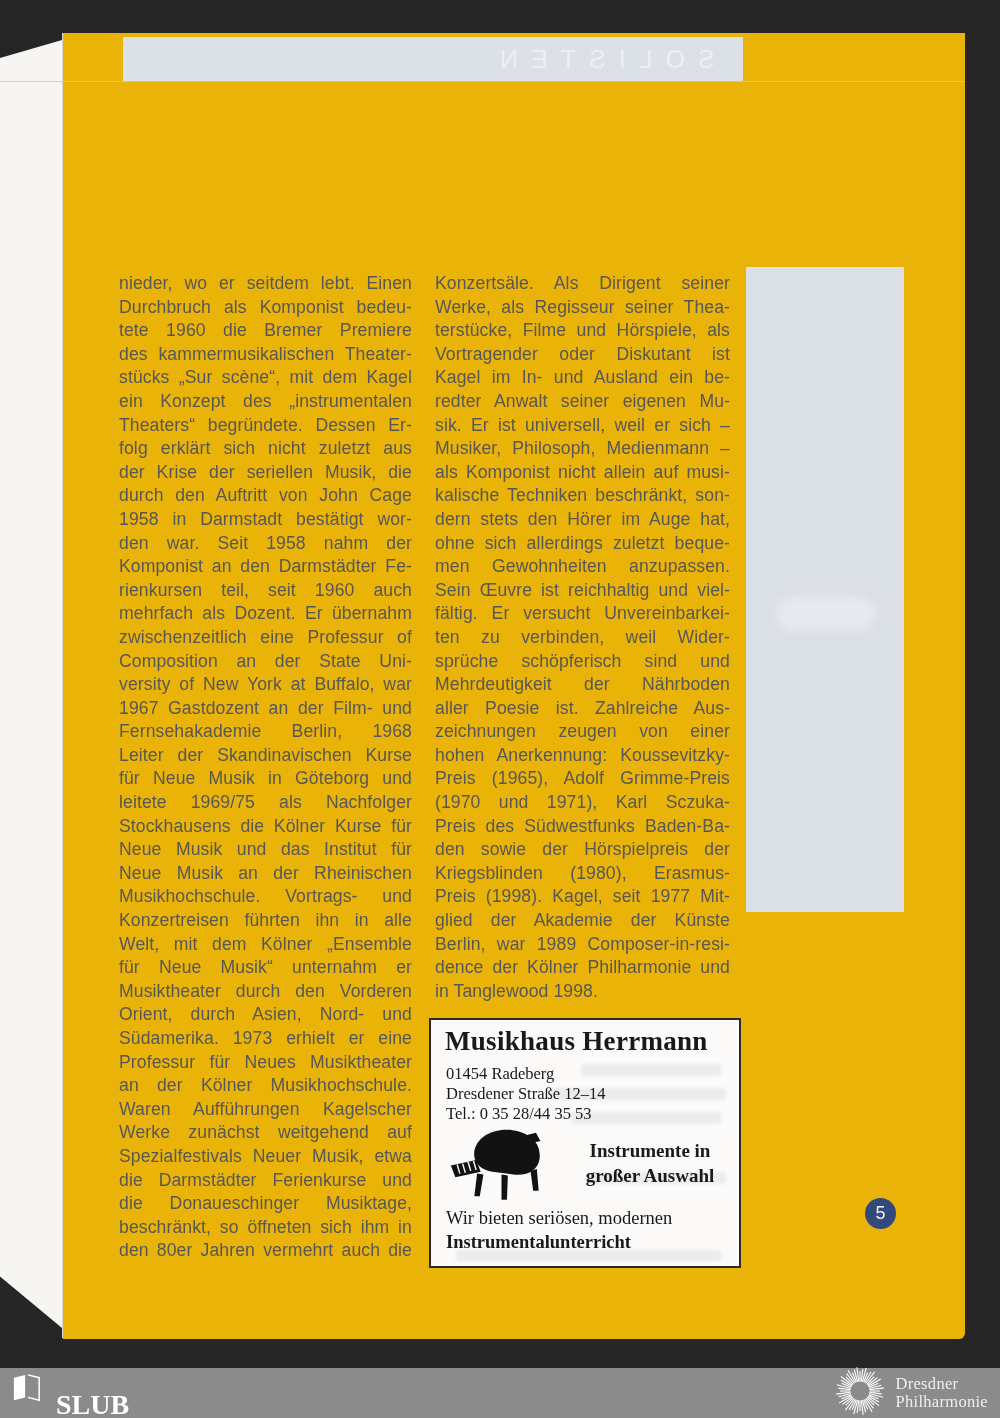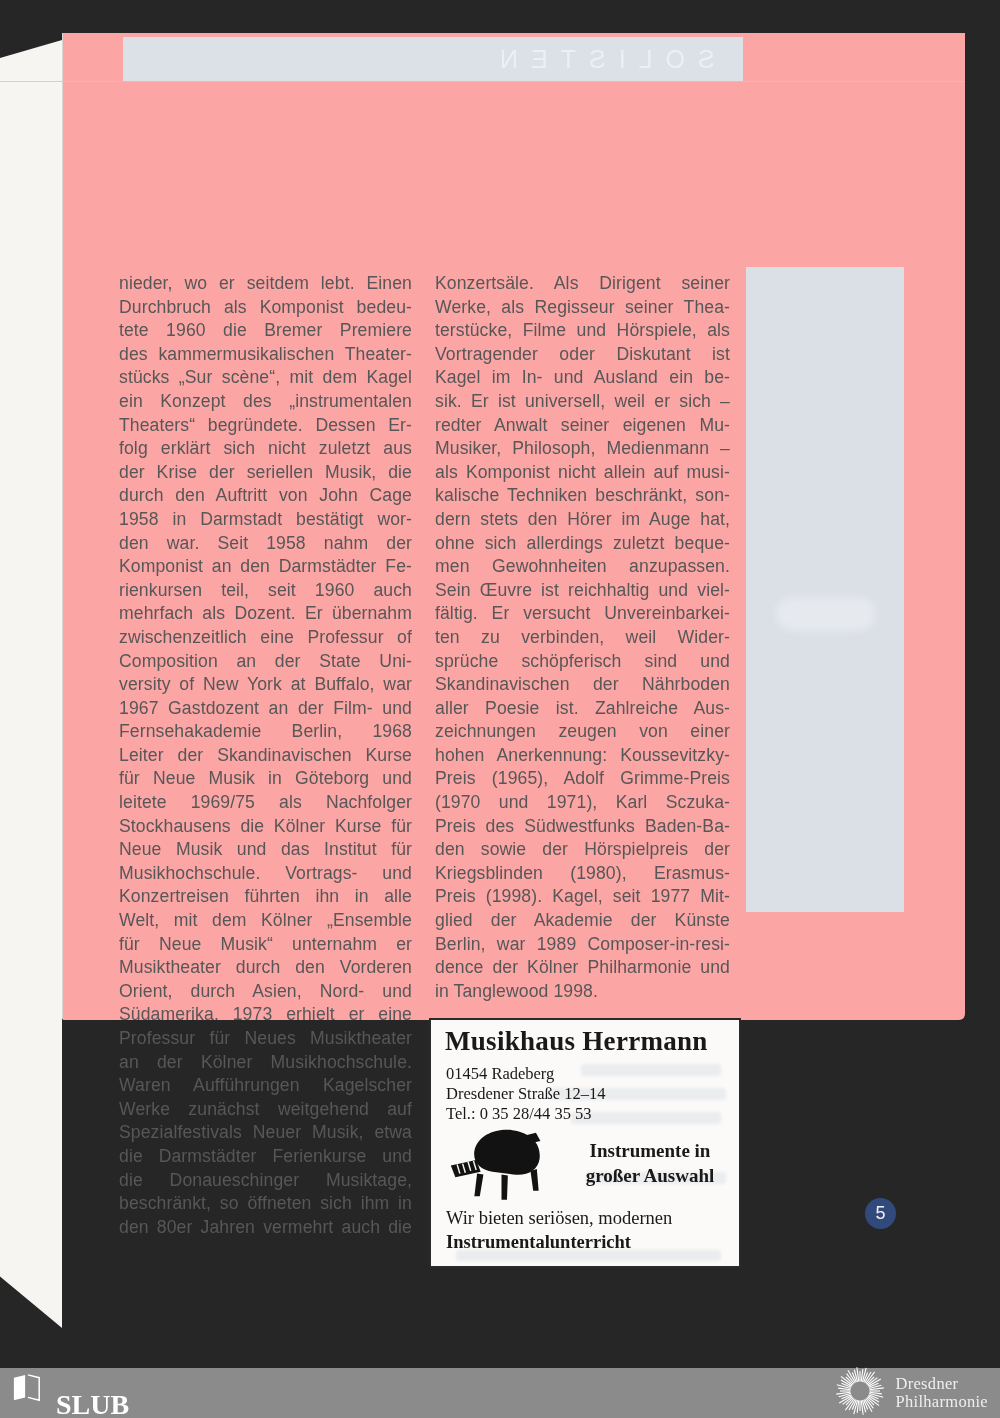--- a/index.html
+++ b/index.html
@@ -2,22 +2,22 @@
 <html><head>
 <meta charset="utf-8">
 <style>
   html,body{margin:0;padding:0;background:#242424;}
   .stage{position:relative;width:1000px;height:1418px;background:#262626;overflow:hidden;
          font-family:"Liberation Sans",sans-serif;}
   
   .page-left-edge{position:absolute;left:0;top:40px;width:62px;height:1288px;
     background:#f7f5f2;border-bottom-left-radius:26px;
     clip-path:polygon(0 18px,100% 0,100% 100%,0 96%);}
-  .page{position:absolute;left:62px;top:33px;width:903px;height:987px;
-    background:#fca5a5;border-bottom-right-radius:6px;border-bottom-left-radius:3px;
+  .page{position:absolute;left:62px;top:33px;width:903px;height:1306px;
+    background:#eab308;border-bottom-right-radius:6px;border-bottom-left-radius:3px;
     box-shadow:inset 1px 0 0 #d8d6d3;}
   .crease{position:absolute;left:0;top:81px;width:965px;height:1px;background:#c9c7c3;opacity:.8;}
   .banner{position:absolute;left:61px;top:4px;width:620px;height:44px;background:#dce0e7;
     display:flex;align-items:center;justify-content:flex-end;padding-right:28px;box-sizing:border-box;}
   .banner-text{transform:scaleX(-1);font-size:25px;letter-spacing:13px;color:#edeff3;
     font-weight:400;user-select:none;}
   .showthrough-block{position:absolute;left:684px;top:234px;width:158px;height:645px;
     background:#dbdfe6;}
   .showthrough-block .smudge{position:absolute;left:30px;top:330px;width:100px;height:34px;
     background:#e6e9ee;border-radius:18px;filter:blur(4px);}
@@ -89,20 +89,21 @@
         <div class="jline">zwischenzeitlich eine Professur of</div>
         <div class="jline">Composition an der State Uni-</div>
         <div class="jline">versity of New York at Buffalo, war</div>
         <div class="jline">1967 Gastdozent an der Film- und</div>
         <div class="jline">Fernsehakademie Berlin, 1968</div>
         <div class="jline">Leiter der Skandinavischen Kurse</div>
         <div class="jline">für Neue Musik in Göteborg und</div>
         <div class="jline">leitete 1969/75 als Nachfolger</div>
         <div class="jline">Stockhausens die Kölner Kurse für</div>
         <div class="jline">Neue Musik und das Institut für</div>
+        <div class="jline">Neue Musik an der Rheinischen</div>
         <div class="jline">Musikhochschule. Vortrags- und</div>
         <div class="jline">Konzertreisen führten ihn in alle</div>
         <div class="jline">Welt, mit dem Kölner „Ensemble</div>
         <div class="jline">für Neue Musik“ unternahm er</div>
         <div class="jline">Musiktheater durch den Vorderen</div>
         <div class="jline">Orient, durch Asien, Nord- und</div>
         <div class="jline">Südamerika. 1973 erhielt er eine</div>
         <div class="jline">Professur für Neues Musiktheater</div>
         <div class="jline">an der Kölner Musikhochschule.</div>
         <div class="jline">Waren Aufführungen Kagelscher</div>
@@ -113,33 +114,33 @@
         <div class="jline">beschränkt, so öffneten sich ihm in</div>
         <div class="jline">den 80er Jahren vermehrt auch die</div>
       </div>
 
     <div class="column column--col2">
         <div class="jline">Konzertsäle. Als Dirigent seiner</div>
         <div class="jline">Werke, als Regisseur seiner Thea-</div>
         <div class="jline">terstücke, Filme und Hörspiele, als</div>
         <div class="jline">Vortragender oder Diskutant ist</div>
         <div class="jline">Kagel im In- und Ausland ein be-</div>
+        <div class="jline">redter Anwalt seiner eigenen Mu-</div>
         <div class="jline">sik. Er ist universell, weil er sich –</div>
-        <div class="jline">redter Anwalt seiner eigenen Mu-</div>
         <div class="jline">Musiker, Philosoph, Medienmann –</div>
         <div class="jline">als Komponist nicht allein auf musi-</div>
         <div class="jline">kalische Techniken beschränkt, son-</div>
         <div class="jline">dern stets den Hörer im Auge hat,</div>
         <div class="jline">ohne sich allerdings zuletzt beque-</div>
         <div class="jline">men Gewohnheiten anzupassen.</div>
         <div class="jline">Sein Œuvre ist reichhaltig und viel-</div>
         <div class="jline">fältig. Er versucht Unvereinbarkei-</div>
         <div class="jline">ten zu verbinden, weil Wider-</div>
         <div class="jline">sprüche schöpferisch sind und</div>
-        <div class="jline">Skandinavischen der Nährboden</div>
+        <div class="jline">Mehrdeutigkeit der Nährboden</div>
         <div class="jline">aller Poesie ist. Zahlreiche Aus-</div>
         <div class="jline">zeichnungen zeugen von einer</div>
         <div class="jline">hohen Anerkennung: Koussevitzky-</div>
         <div class="jline">Preis (1965), Adolf Grimme-Preis</div>
         <div class="jline">(1970 und 1971), Karl Sczuka-</div>
         <div class="jline">Preis des Südwestfunks Baden-Ba-</div>
         <div class="jline">den sowie der Hörspielpreis der</div>
         <div class="jline">Kriegsblinden (1980), Erasmus-</div>
         <div class="jline">Preis (1998). Kagel, seit 1977 Mit-</div>
         <div class="jline">glied der Akademie der Künste</div>

